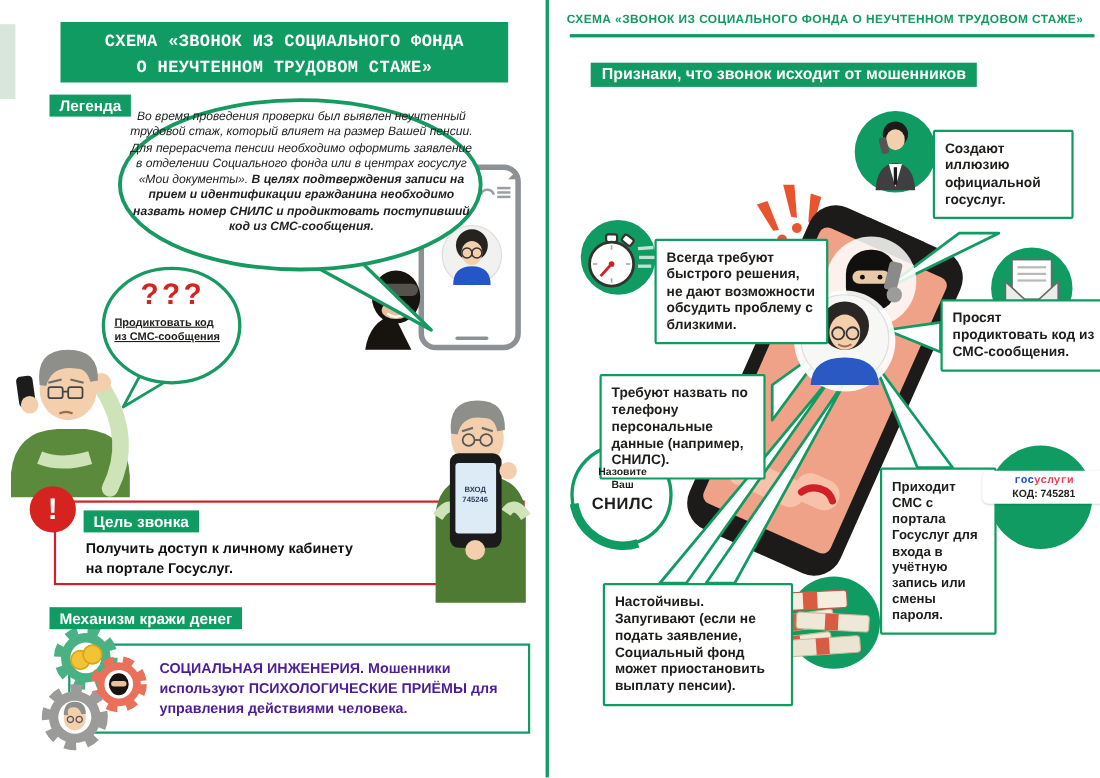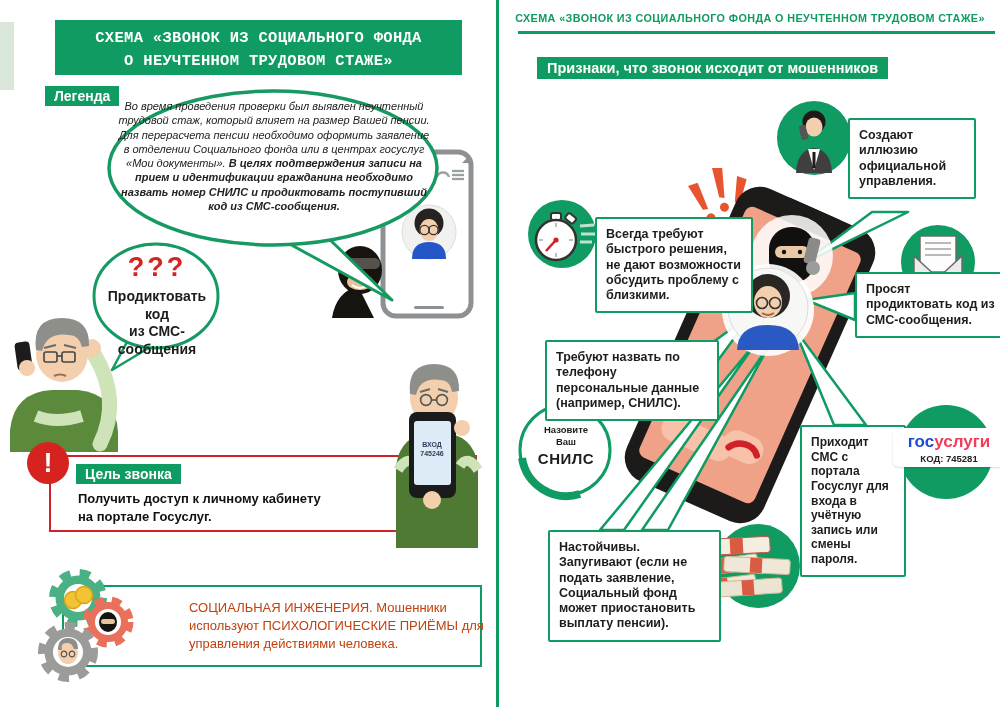--- a/index.html
+++ b/index.html
@@ -10,35 +10,35 @@
   svg#art{position:absolute;left:0;top:0;z-index:2;pointer-events:none;}
   .green-box{background:#0f9b62;color:#fff;font-weight:700;text-align:right;}
   .label-chip{background:#0f9b62;color:#ffffff;font-weight:700;font-size:14px;padding:2px 9px;display:inline-block;}
   .callout{background:#fff;border:2.5px solid #0f9b62;border-radius:2px;padding:8px 9px;
            font-weight:700;font-size:12.5px;line-height:1.22;color:#1d1d1b;box-sizing:border-box;}
   .title{font-size:15.5px;letter-spacing:.3px;line-height:1.5;text-align:center;padding-top:7px;}
   .speech{font-style:italic;font-size:11px;line-height:1.3;text-align:center;color:#222;}
   .speech .n{font-weight:500;}
   .speech .b{font-weight:800;}
   .qmarks{color:#d6231f;font-weight:800;font-size:27px;letter-spacing:3px;text-align:center;}
-  .qtext{font-weight:700;font-size:14px;text-align:center;line-height:1.25;}
+  .qtext{font-weight:700;font-size:10px;line-height:1.25;text-decoration:underline;}
   .redbox{border:2.5px solid #cf2127;background:#fff;}
   .excl{background:#d6231f;color:#fff;border-radius:50%;width:42px;height:42px;
         font-weight:800;font-size:27px;text-align:center;line-height:42px;}
   .goal-text{font-weight:700;font-size:13px;line-height:1.35;color:#111;}
-  .mech-text{font-weight:400;font-size:13px;line-height:1.38;color:#c2410c;margin-left:44px;}
+  .mech-text{font-weight:700;font-size:13px;line-height:1.38;color:#4c1d95;}
   .r-header{color:#0f9b62;font-weight:700;font-size:10.8px;letter-spacing:.4px;text-align:center;}
   .r-underline{background:#0f9b62;height:2.5px;}
   .signs{font-size:14.5px;padding:3px 10px;}
   .snils{text-align:center;font-weight:700;line-height:1.3;}
   .snils .s1,.snils .s2{font-size:9.5px;display:block;}
   .snils .s3{font-size:15px;display:block;letter-spacing:.5px;}
   .gosbadge{background:#fff;border-radius:6px;text-align:center;padding:4px 4px 3px 4px;
             box-shadow:0 1px 2px rgba(0,0,0,.15);}
-  .gosbrand{font-weight:800;font-size:17px;}
+  .gosbrand{font-weight:800;font-size:10px;font-family:Liberation Mono, monospace;}
   .gosbrand .blue{color:#1b4bd2;}
   .gosbrand .red{color:#ee3f58;}
   .goscode{font-weight:700;font-size:9.5px;color:#222;margin-top:1px;}
   .tab{background:#d9e6da;}
   .divider{background:#0f9b62;width:3px;height:707px;}
 </style>
 </head>
 <body>
 
 <div id="canvas">
@@ -302,32 +302,35 @@
   </div>
 
   <div class="abs qmarks z3" style="left:116px;top:252px;width:82px;">???</div>
   <div class="abs qtext z3" style="left:104px;top:288px;width:106px;">
     <div>Продиктовать код</div>
     <div>из СМС-сообщения</div>
   </div>
 
   <div class="abs excl z3" style="left:27px;top:442px;">!</div>
 
+  <div class="abs z3" style="left:45px;top:552px;">
+    <span class="label-chip">Механизм кражи денег</span>
+  </div>
 
   <div class="abs r-header z3" style="left:505px;top:12px;width:490px;">СХЕМА «ЗВОНОК ИЗ СОЦИАЛЬНОГО ФОНДА О НЕУЧТЕННОМ ТРУДОВОМ СТАЖЕ»</div>
   <div class="abs r-underline z3" style="left:518px;top:31px;width:477px;"></div>
 
   <div class="abs z3" style="left:537px;top:57px;">
     <span class="green-box signs" style="display:inline-block;">Признаки, что звонок исходит от мошенников</span>
   </div>
 
-  <div class="abs callout z3" style="left:848px;top:118px;width:128px;">Создают иллюзию официальной управления.</div>
+  <div class="abs callout z3" style="left:848px;top:118px;width:128px;">Создают иллюзию официальной госуслуг.</div>
   <div class="abs callout z3" style="left:595px;top:217px;width:158px;">Всегда требуют быстрого решения, не дают возможности обсудить проблему с близкими.</div>
   <div class="abs callout z3" style="left:855px;top:272px;width:155px;">Просят продиктовать код из СМС-сообщения.</div>
-  <div class="abs callout z3" style="left:545px;top:340px;width:174px;">Требуют назвать по телефону персональные данные (например, СНИЛС).</div>
+  <div class="abs callout z3" style="left:545px;top:340px;width:151px;">Требуют назвать по телефону персональные данные (например, СНИЛС).</div>
   <div class="abs callout z3" style="left:800px;top:425px;width:106px;font-size:12px;">Приходит СМС с портала Госуслуг для входа в учётную запись или смены пароля.</div>
   <div class="abs callout z3" style="left:548px;top:530px;width:173px;">Настойчивы. Запугивают (если не подать заявление, Социальный фонд может приостановить выплату пенсии).</div>
 
   <div class="abs snils z3" style="left:525px;top:424px;width:82px;">
     <span class="s1">Назовите</span>
     <span class="s2">Ваш</span>
     <span class="s3">СНИЛС</span>
   </div>
 
   <div class="abs gosbadge z3" style="left:893px;top:428px;width:104px;">

